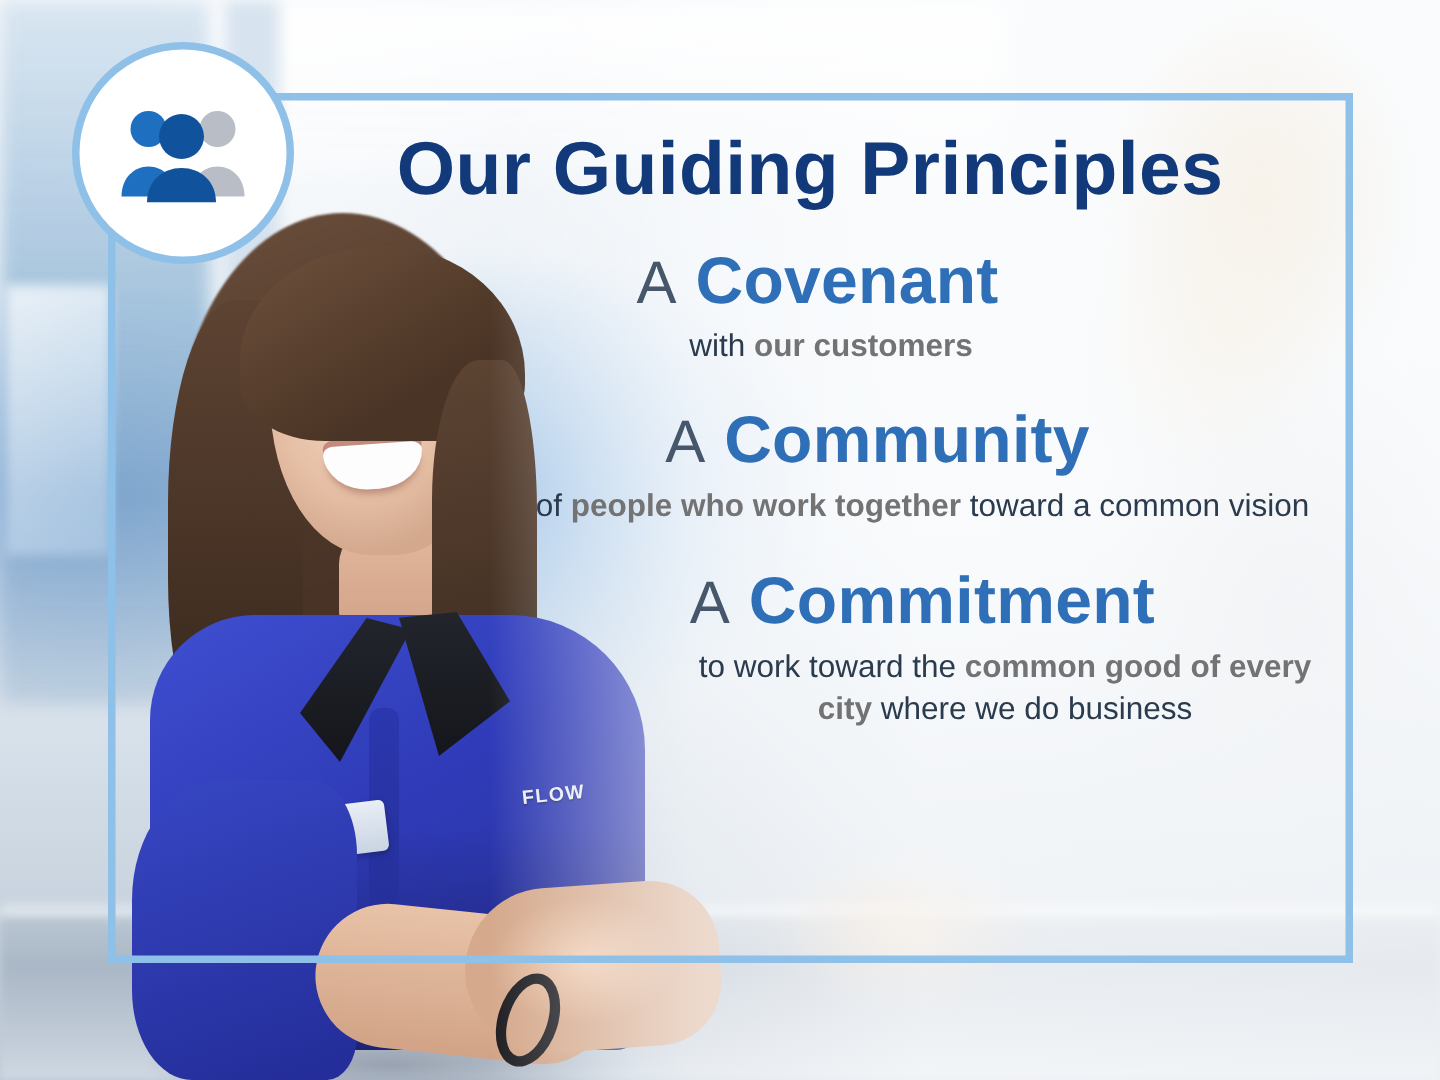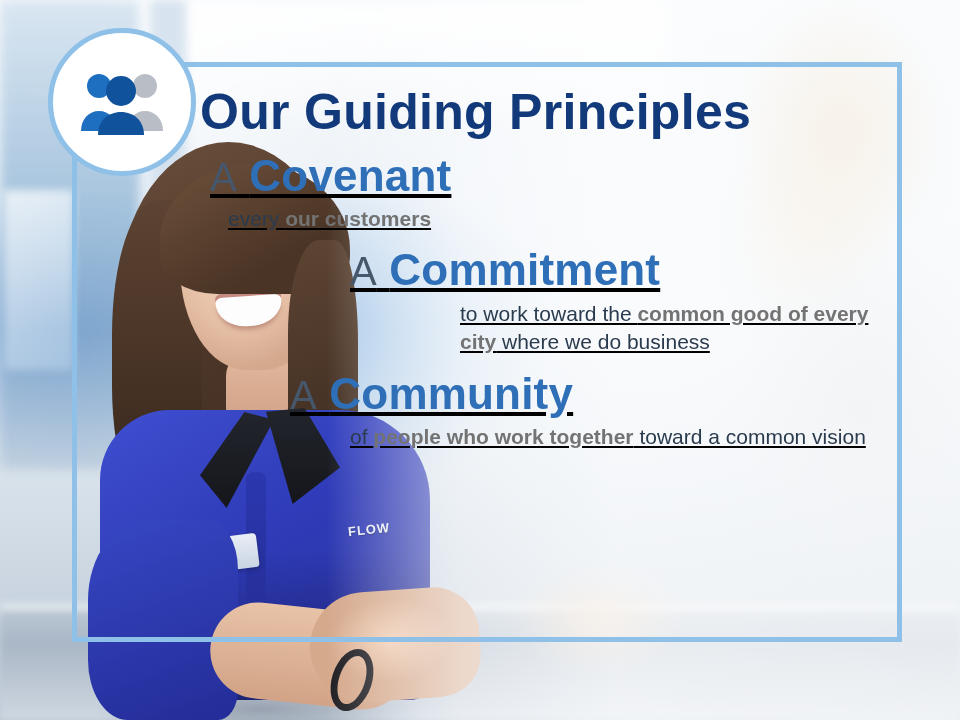--- a/index.html
+++ b/index.html
@@ -263,33 +263,33 @@
     box-sizing: border-box;
     display: flex; align-items: center; justify-content: center;
   }
   .badge-circle svg { display: block; }
 
   
   .text-col {
     position: absolute;
     left: 200px; top: 86px;
     width: 680px;
-    text-align: left;
+    text-align: center;
   }
   .heading {
     font-size: 50px;
     font-weight: bold;
     color: #123a7a;
     letter-spacing: 0.3px;
     line-height: 1.05;
     margin: 0 0 10px 0;
     font-family: "Liberation Sans", sans-serif;
   }
 
-  .principle { margin-top: 14px; text-decoration: underline; }
+  .principle { margin-top: 26px; }
   .p-line-main {
     font-size: 44px;
     line-height: 1.06;
     color: #2e6fb7;
     font-weight: bold;
     letter-spacing: 0.2px;
   }
   .p-line-main .article {
     font-weight: normal;
     color: #46566b;
@@ -381,38 +381,38 @@
 
   <div class="text-col">
     <h1 class="heading">Our Guiding Principles</h1>
 
     <div class="principle block-1">
       <div class="p-line-main">
         <span class="article">A</span>
         <span>Covenant</span>
       </div>
       <div class="p-sub">
-        <span>every </span><b>our customers</b><span></span>
+        <span>with </span><b>our customers</b><span></span>
+      </div>
+    </div>
+
+    <div class="principle block-2">
+      <div class="p-line-main">
+        <span class="article">A</span>
+        <span>Community</span>
+      </div>
+      <div class="p-sub">
+        <span>of </span><b>people who work together</b><span> toward a common vision</span>
       </div>
     </div>
 
     <div class="principle block-3">
       <div class="p-line-main">
         <span class="article">A</span>
         <span>Commitment</span>
       </div>
       <div class="p-sub">
         <span>to work toward the </span><b>common good of every city</b><span> where we do business</span>
       </div>
     </div>
-
-    <div class="principle block-2">
-      <div class="p-line-main">
-        <span class="article">A</span>
-        <span>Community</span>
-      </div>
-      <div class="p-sub">
-        <span>of </span><b>people who work together</b><span> toward a common vision</span>
-      </div>
-    </div>
   </div>
 
 </div>
 
 </body></html>

